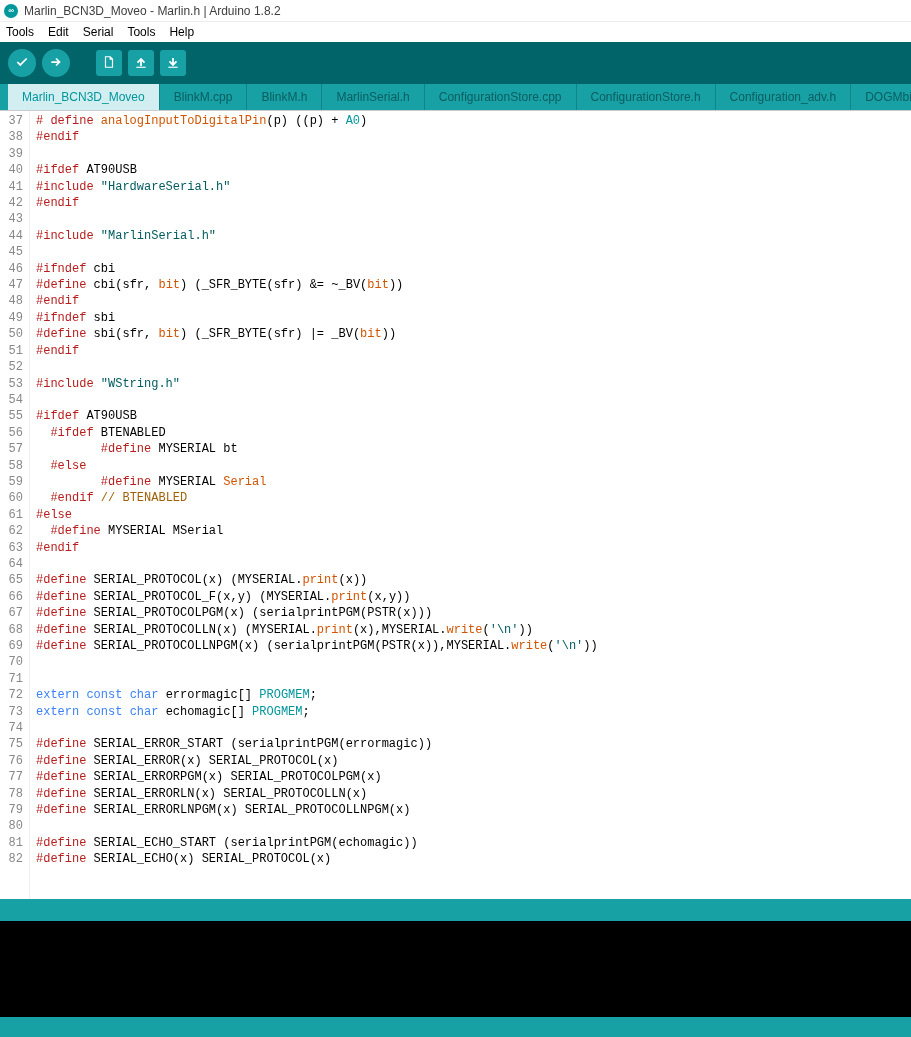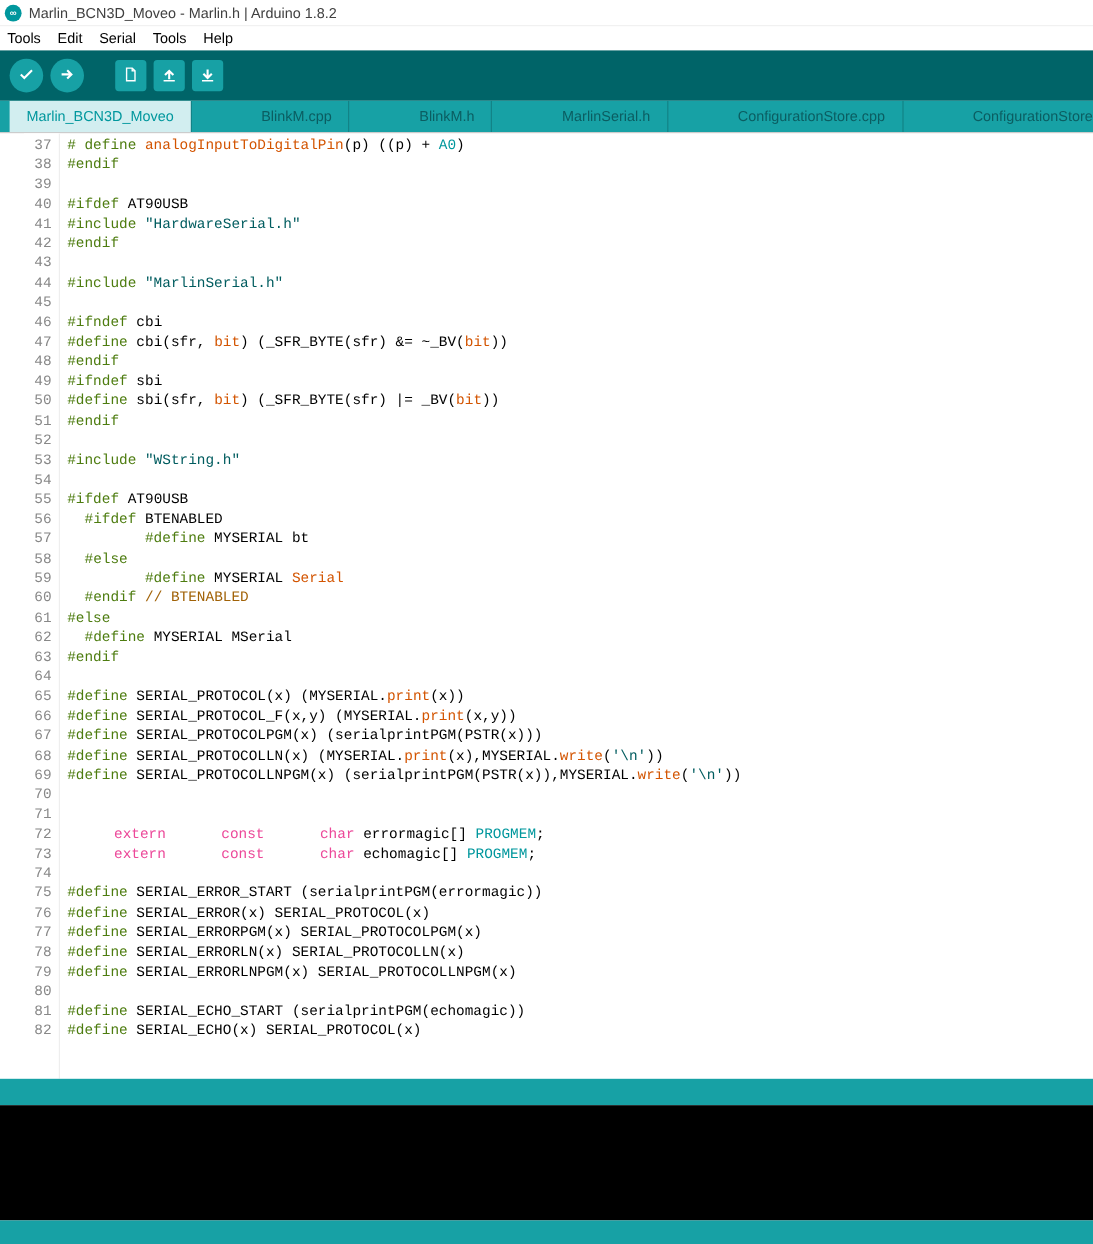--- a/index.html
+++ b/index.html
@@ -68,21 +68,20 @@
     width: 26px; height: 26px;
   }
   
   .tabstrip {
     height: 26px;
     background: #17a1a5;
     display: flex;
     align-items: stretch;
     padding-left: 8px;
     overflow: hidden;
-    gap: 44px;
   }
   .tab {
     padding: 0 14px;
     display: flex; align-items: center;
     color: #0b5d61;
     font-size: 12px;
     border-right: 1px solid #128387;
     cursor: pointer;
     white-space: nowrap;
   }
@@ -102,34 +101,33 @@
     width: 30px;
     background: #fff;
     text-align: right;
     padding: 2px 6px 2px 2px;
     color: #888;
     font-family: Consolas, "Courier New", monospace;
     font-size: 12px;
     line-height: 16.4px;
     border-right: 1px solid #eee;
     user-select: none;
-    margin-left: 20px;
   }
   .code {
     flex: 1;
     padding: 2px 6px;
     font-family: Consolas, "Courier New", monospace;
     font-size: 12px;
     line-height: 16.4px;
     white-space: pre;
     overflow: hidden;
   }
   
-  .c-pre   { color: #4d7c0f; }   
-  .c-kw    { color: #ec4899; margin-left: 39px; }   
+  .c-pre   { color: #b91c1c; }   
+  .c-kw    { color: #3b82f6; }   
   .c-kw2   { color: #d35400; }   
   .c-const { color: #00979d; }   
   .c-str   { color: #005c5f; }   
   .c-cmt   { color: #a16207; }   
   .c-txt   { color: #000; }
   
   .statusbar {
     height: 22px;
     background: #17a1a5;
   }

